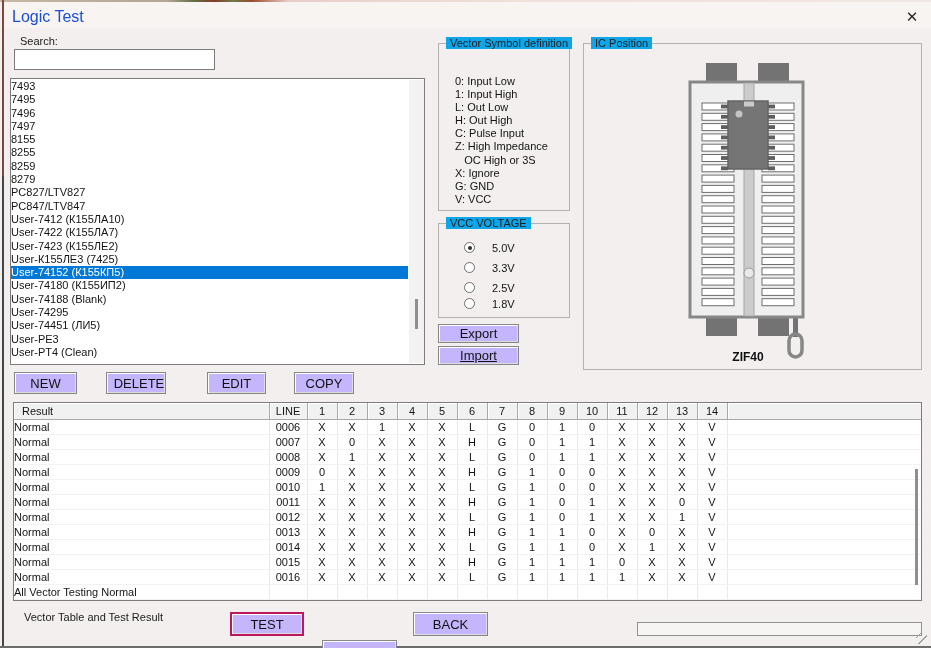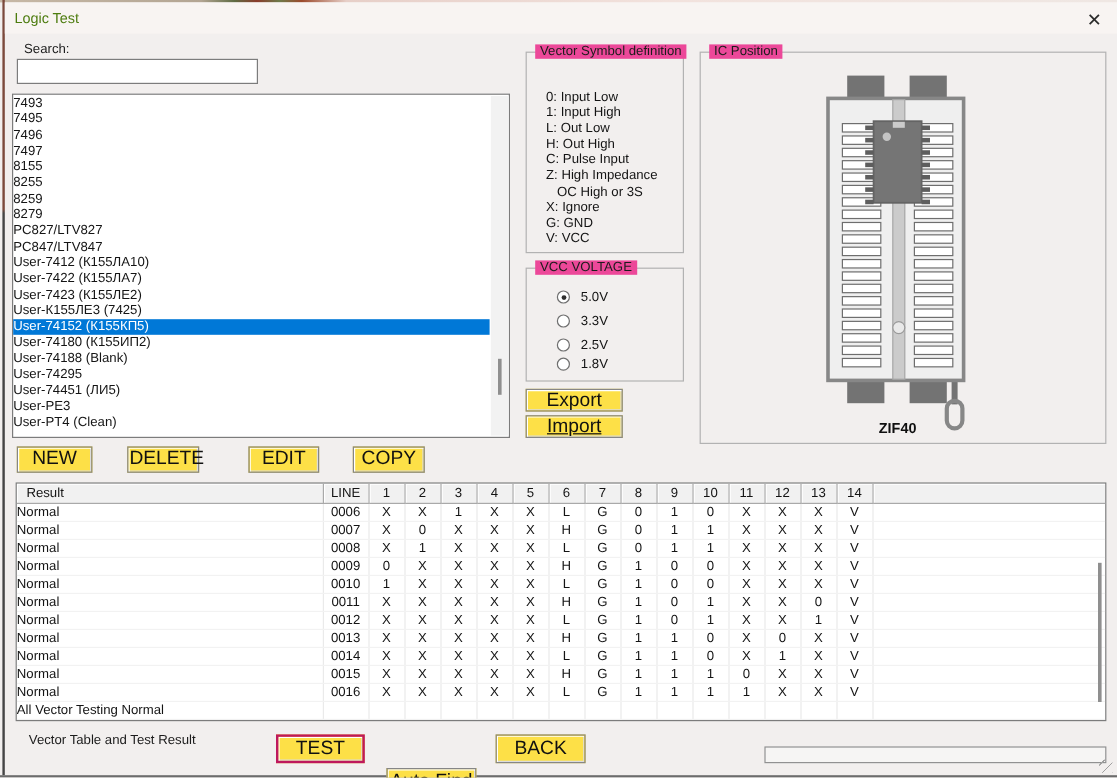--- a/index.html
+++ b/index.html
@@ -9,49 +9,49 @@
     font-family:"Liberation Sans",sans-serif;font-size:11px;
   }
   
   .edge-top{position:absolute;left:0;top:0;width:931px;height:2px;
     background:linear-gradient(90deg,#c7b8a6 0,#b3a593 18%,#5f6b44 21%,#8a3b2b 23%,#6d7a4a 25%,#9c4a2c 27%,#e7cfc8 31%,#f2e2dd 60%,#efe7e3 100%);}
   .edge-left{position:absolute;left:2px;top:0;width:2px;height:646px;
     background:linear-gradient(#7c4a3c 0,#7c4a3c 27%,#454545 27.5%,#454545 100%);}
   .edge-bottom{position:absolute;left:0;bottom:0;width:931px;height:2px;background:#6c6c6c;}
 
   .titlebar{position:absolute;left:4px;top:2px;width:927px;height:26px;background:#f8f4f2;}
-  .title{position:absolute;left:8px;top:6px;font-size:12px;color:#4d7c0f;}
+  .title{position:absolute;left:8px;top:6px;font-size:16px;color:#1d4ed8;}
   .close{position:absolute;left:896px;top:3px;width:24px;height:24px;
     display:flex;align-items:center;justify-content:center;font-size:15px;color:#2b2b2b;}
 
   .lbl{position:absolute;color:#1c1c1c;}
 
   .search-input{position:absolute;left:14px;top:49px;width:193px;height:19px;
     border:1px solid #7c7c7c;background:#fff;font-family:"Liberation Sans",sans-serif;font-size:11px;padding:0 3px;outline:none;}
 
   .listbox{position:absolute;left:10px;top:78px;width:413px;height:285px;
     border:1px solid #7c7c7c;background:#fff;}
   .list-items{position:absolute;left:0;top:1px;width:397px;}
   .list-item{height:13.3px;line-height:13.3px;padding-left:0;white-space:nowrap;overflow:hidden;}
   .list-item.selected{background:var(--sel,#0078d7);color:#fff;}
   .list-scroll{position:absolute;right:0;top:1px;width:15px;height:283px;background:#f2f2f2;}
   .list-thumb{position:absolute;left:6px;top:219px;width:3px;height:30px;background:#8f8f8f;}
 
   .btn{position:absolute;display:flex;align-items:center;justify-content:center;
-    font-size:16px;color:#111;background:#fde047;border:1px solid #868686;
+    font-size:13px;color:#111;background:#c4b5fd;border:1px solid #868686;
     box-shadow:inset 1px 1px 0 #fff, inset -1px -1px 0 #dcdcdc;box-sizing:border-box;}
   .btn.default{border:2px solid #be185d;}
 
   .group{position:absolute;border:1px solid #b2b2b2;box-sizing:border-box;}
-  .group-label{position:absolute;top:-7px;left:7px;background:#ec4899;padding:0 4px;font-size:11px;color:#1c1c1c;white-space:nowrap;}
+  .group-label{position:absolute;top:-7px;left:7px;background:#0ea5e9;padding:0 4px;font-size:11px;color:#1c1c1c;white-space:nowrap;}
 
   .vs-lines{position:absolute;left:16px;top:31px;right:2px;}
   .vs-line{height:13.1px;line-height:13.1px;white-space:pre;}
 
-  .radio-row{position:absolute;left:25px;height:13px;display:flex;align-items:center;gap:9px;}
+  .radio-row{position:absolute;left:25px;height:13px;display:flex;align-items:center;gap:17px;}
   .radio{width:11px;height:11px;border:1px solid #6f6f6f;border-radius:50%;background:#fff;display:inline-block;position:relative;box-sizing:border-box;flex:0 0 auto;}
   .radio.on::after{content:"";position:absolute;left:2.5px;top:2.5px;width:4px;height:4px;border-radius:50%;background:#2f2f2f;}
   .radio-label{font-size:11px;}
 
   .zif-label{position:absolute;left:683px;top:350px;width:130px;text-align:center;
     font-size:12px;font-weight:bold;color:#101010;}
 
   .vtable{position:absolute;left:13px;top:402px;width:907px;height:197px;
     border:1px solid #7c7c7c;background:#fff;overflow:hidden;}
   .vtable table{border-collapse:collapse;table-layout:fixed;width:907px;font-size:11px;color:#141414;}

